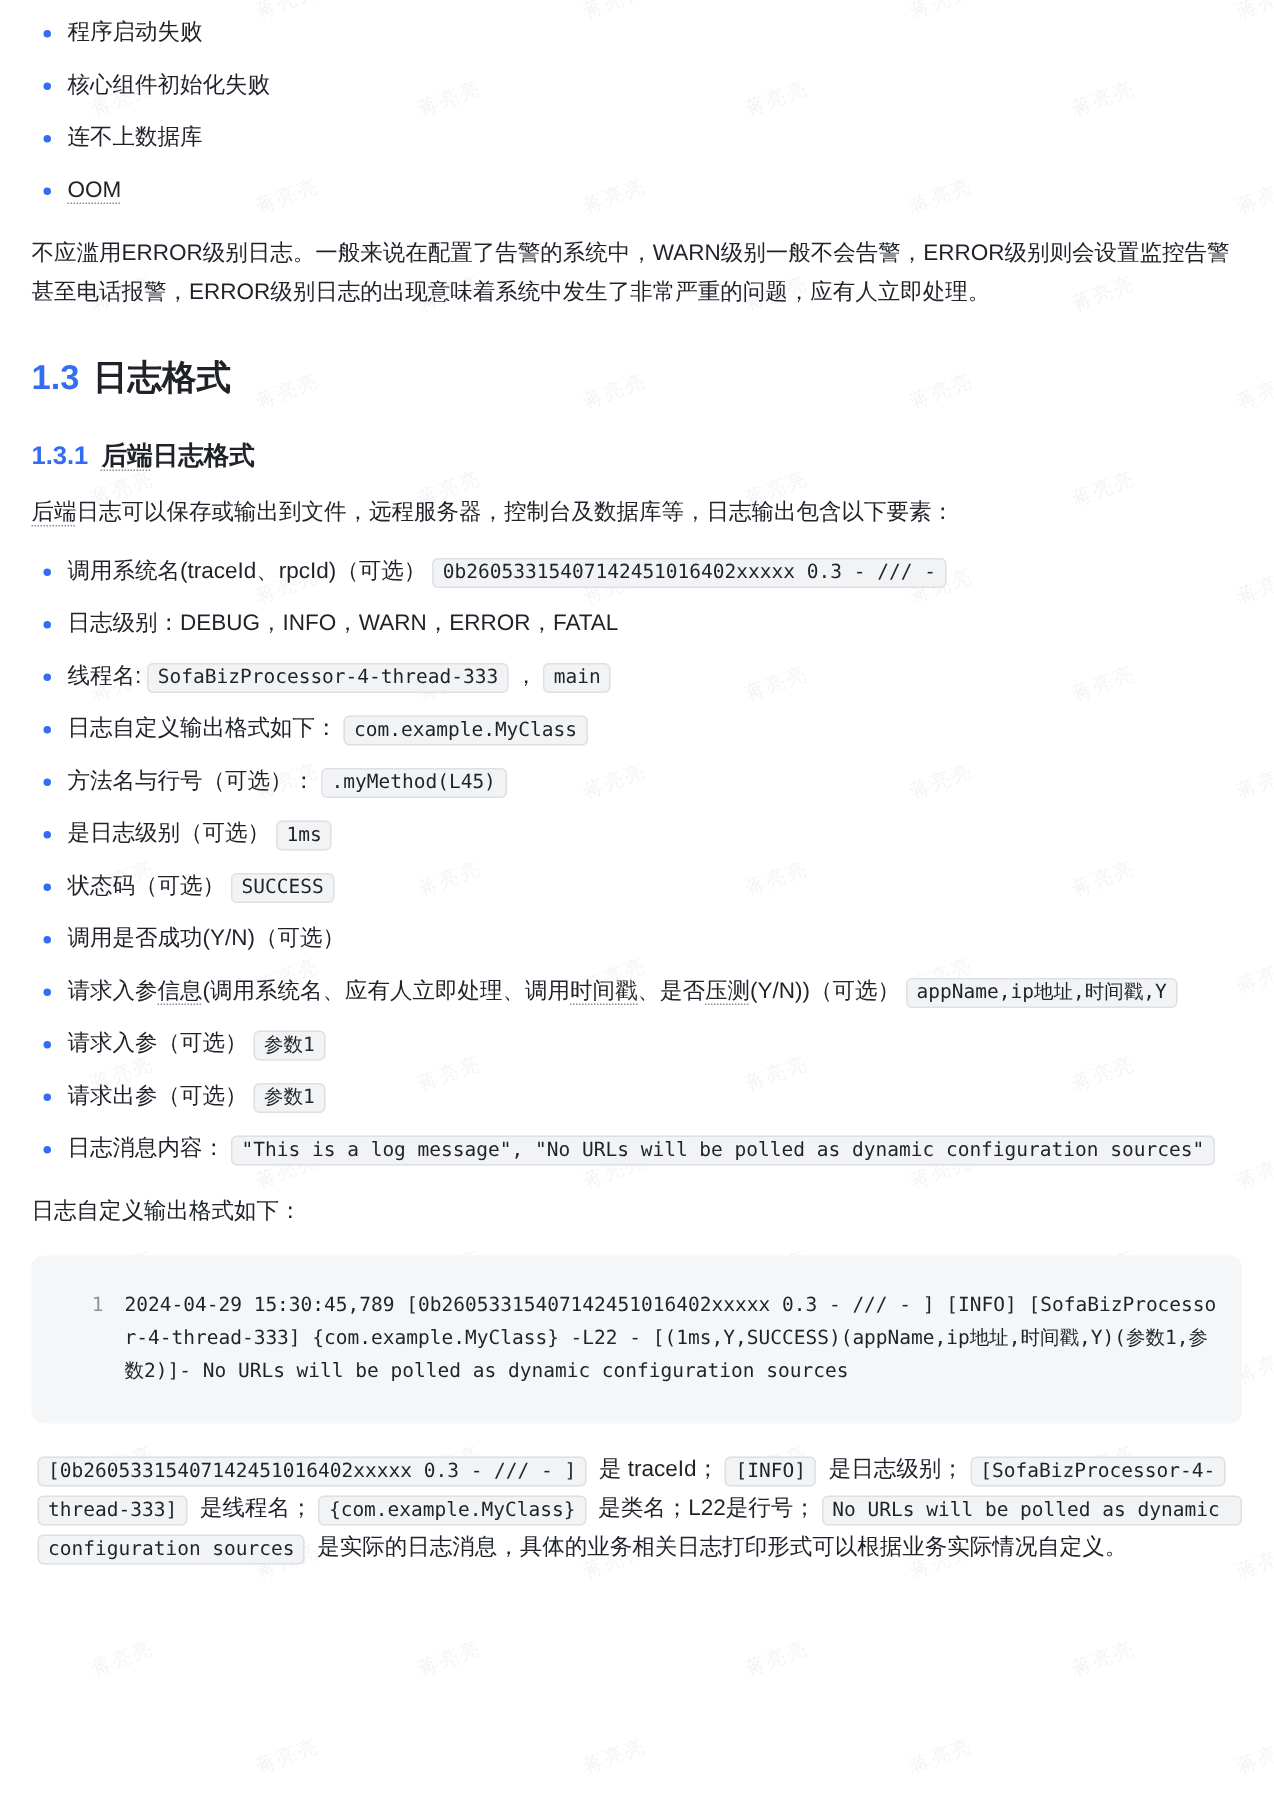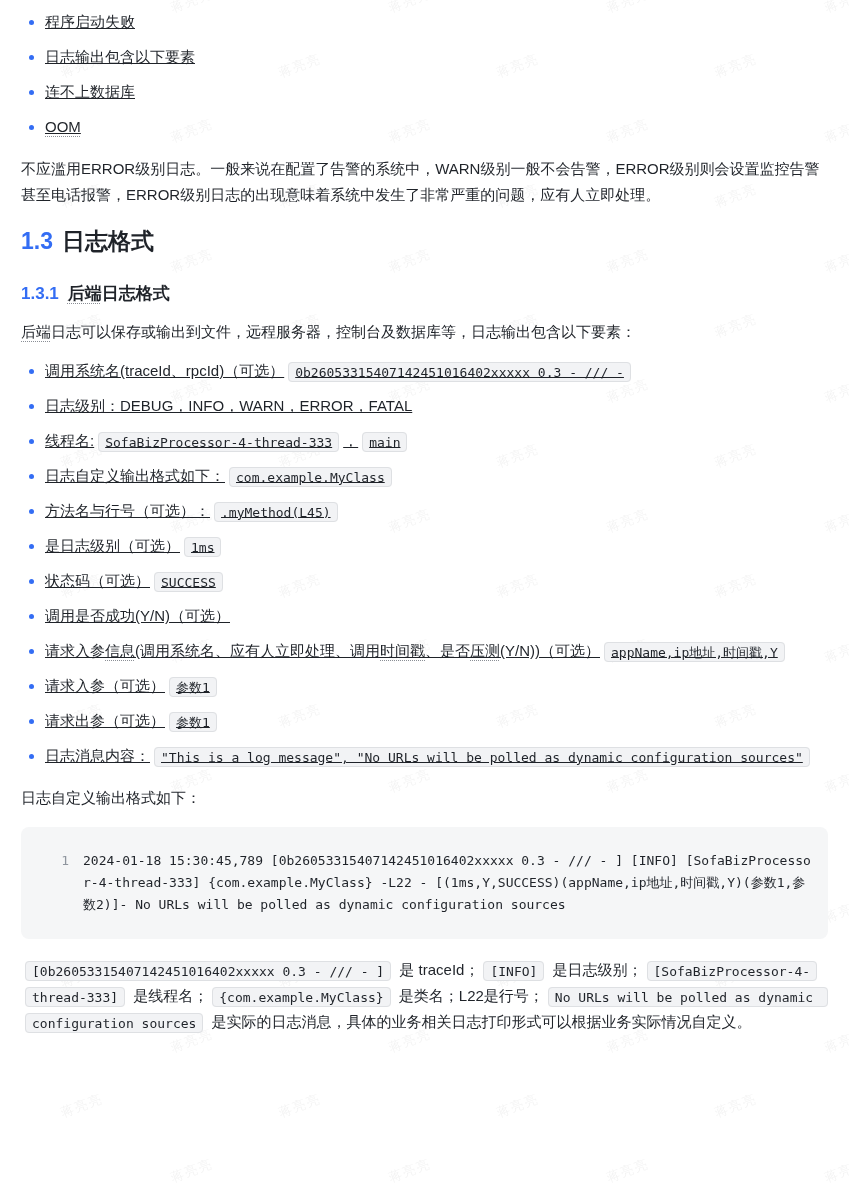--- a/index.html
+++ b/index.html
@@ -11,27 +11,27 @@
     font-size:15px;
   }
   .watermark-layer { position:absolute; inset:0; z-index:0; pointer-events:none; }
   .wm {
     position:absolute; color:rgba(31,35,41,0.055); font-size:13px;
     letter-spacing:1.5px; white-space:nowrap;
     transform:rotate(-20deg);
   }
   main { position:relative; z-index:1; padding:0 21px; }
   ul { list-style:none; margin:4px 0 16px; padding:0; }
-  li { position:relative; padding-left:24px; margin:9px 0; line-height:26px;text-decoration:underline; }
+  li { position:relative; padding-left:24px; margin:9px 0; line-height:26px; }
   li::before {
     content:""; position:absolute; left:8px; top:11px;
     width:5px; height:5px; border-radius:50%; background:#336df4;
   }
   p { margin:13px 0; line-height:26px; }
-  h2 { font-size:23px; font-weight:bold; margin:18px 0 18px; line-height:30px; }
+  h2 { font-size:23px; font-weight:bold; margin:28px 0 18px; line-height:30px; }
   h3 { font-size:17px; font-weight:bold; margin:26px 0 12px; line-height:24px; }
   .num { color:#336df4; margin-right:9px; }
   .chip {
     font-family:"DejaVu Sans Mono","Liberation Mono",monospace;
     font-size:13px; line-height:20px; color:#1f2329;
     background:#f2f3f5; border:1px solid #dee0e3; border-radius:4px;
     padding:1.5px 6px; margin:0 4px; white-space:pre-wrap;
     box-decoration-break:clone; -webkit-box-decoration-break:clone;
   }
   .spell {
@@ -133,21 +133,21 @@
     <span class="wm" style="left: 170px; top: 1162px;">蒋亮亮</span>
     <span class="wm" style="left: 388px; top: 1162px;">蒋亮亮</span>
     <span class="wm" style="left: 606px; top: 1162px;">蒋亮亮</span>
     <span class="wm" style="left: 824px; top: 1162px;">蒋亮亮</span>
   </div>
 
 <main>
 
   <ul>
       <li><span>程序启动失败</span></li>
-      <li><span>日志输出包含以下要素</span></li>
+      <li><span>核心组件初始化失败</span></li>
       <li><span>连不上数据库</span></li>
       <li><span class="spell">OOM</span></li>
     </ul>
 
   <p>不应滥用ERROR级别日志。一般来说在配置了告警的系统中，WARN级别一般不会告警，ERROR级别则会设置监控告警甚至电话报警，ERROR级别日志的出现意味着系统中发生了非常严重的问题，应有人立即处理。</p>
 
 
   <h2><span class="num">1.3</span><span>日志格式</span></h2>
 
   <h3><span class="num">1.3.1</span><span class="spell">后端</span><span>日志格式</span></h3>
@@ -166,18 +166,18 @@
       <li><span>请求入参</span><span class="spell">信息</span><span>(调用系统名、应有人立即处理、调用</span><span class="spell">时间戳</span><span>、是否</span><span class="spell">压测</span><span>(Y/N))（可选）</span><code class="chip">appName,ip地址,时间戳,Y</code></li>
       <li><span>请求入参（可选）</span><code class="chip">参数1</code></li>
       <li><span>请求出参（可选）</span><code class="chip">参数1</code></li>
       <li><span>日志消息内容：</span><code class="chip">"This is a log message", "No URLs will be polled as dynamic configuration sources"</code></li>
     </ul>
 
   <p>日志自定义输出格式如下：</p>
 
   <div class="codeblock">
     <div class="gutter">1</div>
-    <div class="code">2024-01-18 15:30:45,789 [0b26053315407142451016402xxxxx 0.3 - /// - ] [INFO] [SofaBizProcessor-4-thread-333] {com.example.MyClass} -L22 - [(1ms,Y,SUCCESS)(appName,ip地址,时间戳,Y)(参数1,参数2)]- No URLs will be polled as dynamic configuration sources</div>
+    <div class="code">2024-04-29 15:30:45,789 [0b26053315407142451016402xxxxx 0.3 - /// - ] [INFO] [SofaBizProcessor-4-thread-333] {com.example.MyClass} -L22 - [(1ms,Y,SUCCESS)(appName,ip地址,时间戳,Y)(参数1,参数2)]- No URLs will be polled as dynamic configuration sources</div>
   </div>
 
   <p class="outro"><code class="chip">[0b26053315407142451016402xxxxx 0.3 - /// - ]</code><span> 是 traceId；</span><code class="chip">[INFO]</code><span> 是日志级别；</span><code class="chip">[SofaBizProcessor-4-thread-333]</code><span> 是线程名；</span><code class="chip">{com.example.MyClass}</code><span> 是类名；L22是行号；</span><code class="chip">No URLs will be polled as dynamic configuration sources</code><span> 是实际的日志消息，具体的业务相关日志打印形式可以根据业务实际情况自定义。</span></p>
 
 </main>
 
 </body></html>

